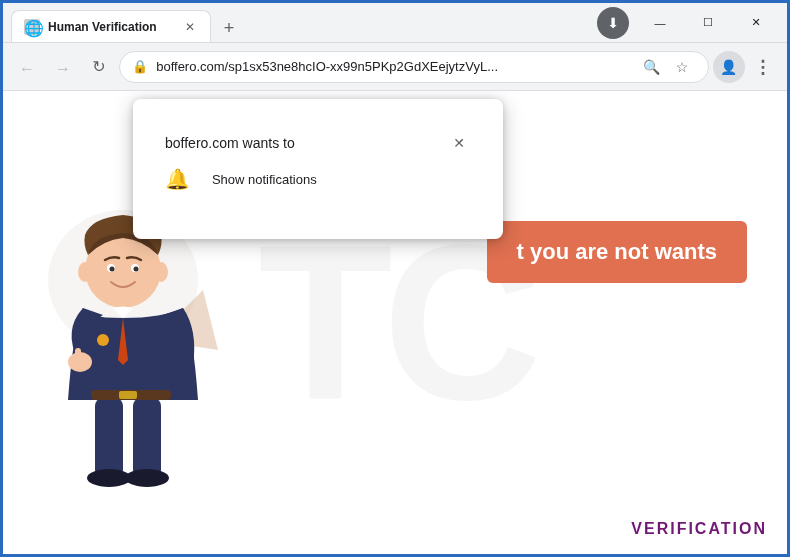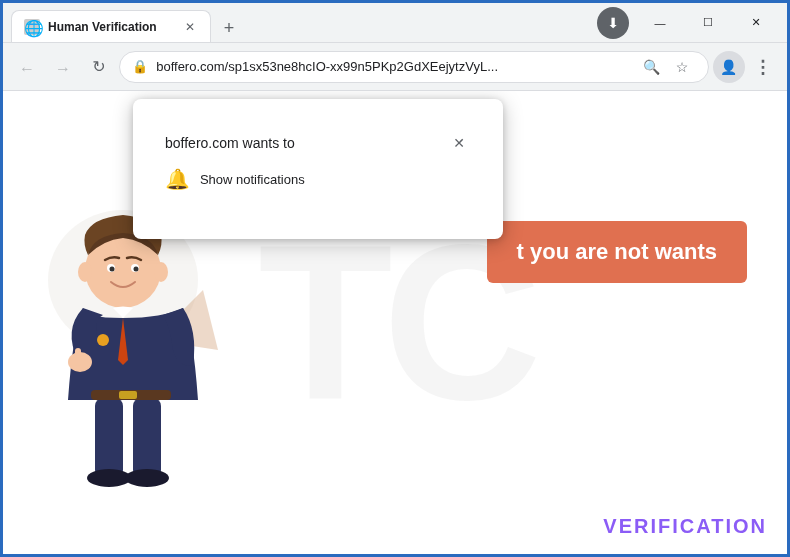--- a/index.html
+++ b/index.html
@@ -223,23 +223,23 @@
       border-radius: 6px;
       font-size: 22px;
       font-weight: 600;
     }
 
     
     .watermark-br {
       position: absolute;
       bottom: 16px;
       right: 20px;
-      font-size: 20px;
+      font-size: 16px;
       font-weight: 700;
-      color: #8b5cf6;
+      color: #701a75;
       letter-spacing: 2px;
     }
 
     
     .notification-popup {
       position: absolute;
       top: 8px;
       left: 130px;
       width: 370px;
       background: #fff;
@@ -282,20 +282,21 @@
     }
 
     .bell-icon {
       font-size: 20px;
       color: #5f6368;
     }
 
     .permission-text {
       font-size: 13px;
       color: #202124;
+      margin-left: 12px;
     }
 
     .popup-actions {
       display: flex;
       justify-content: flex-end;
       gap: 8px;
     }
 
     .btn-allow {
       padding: 6px 20px;

